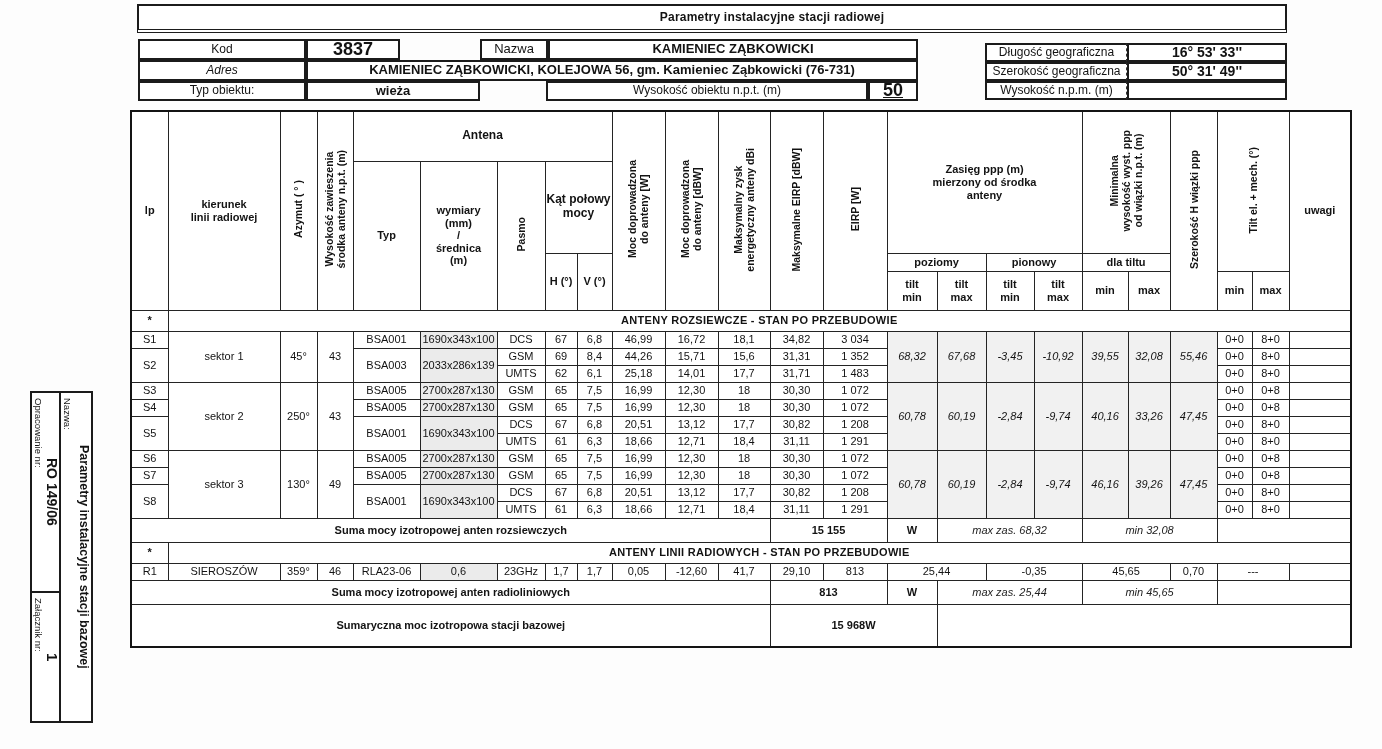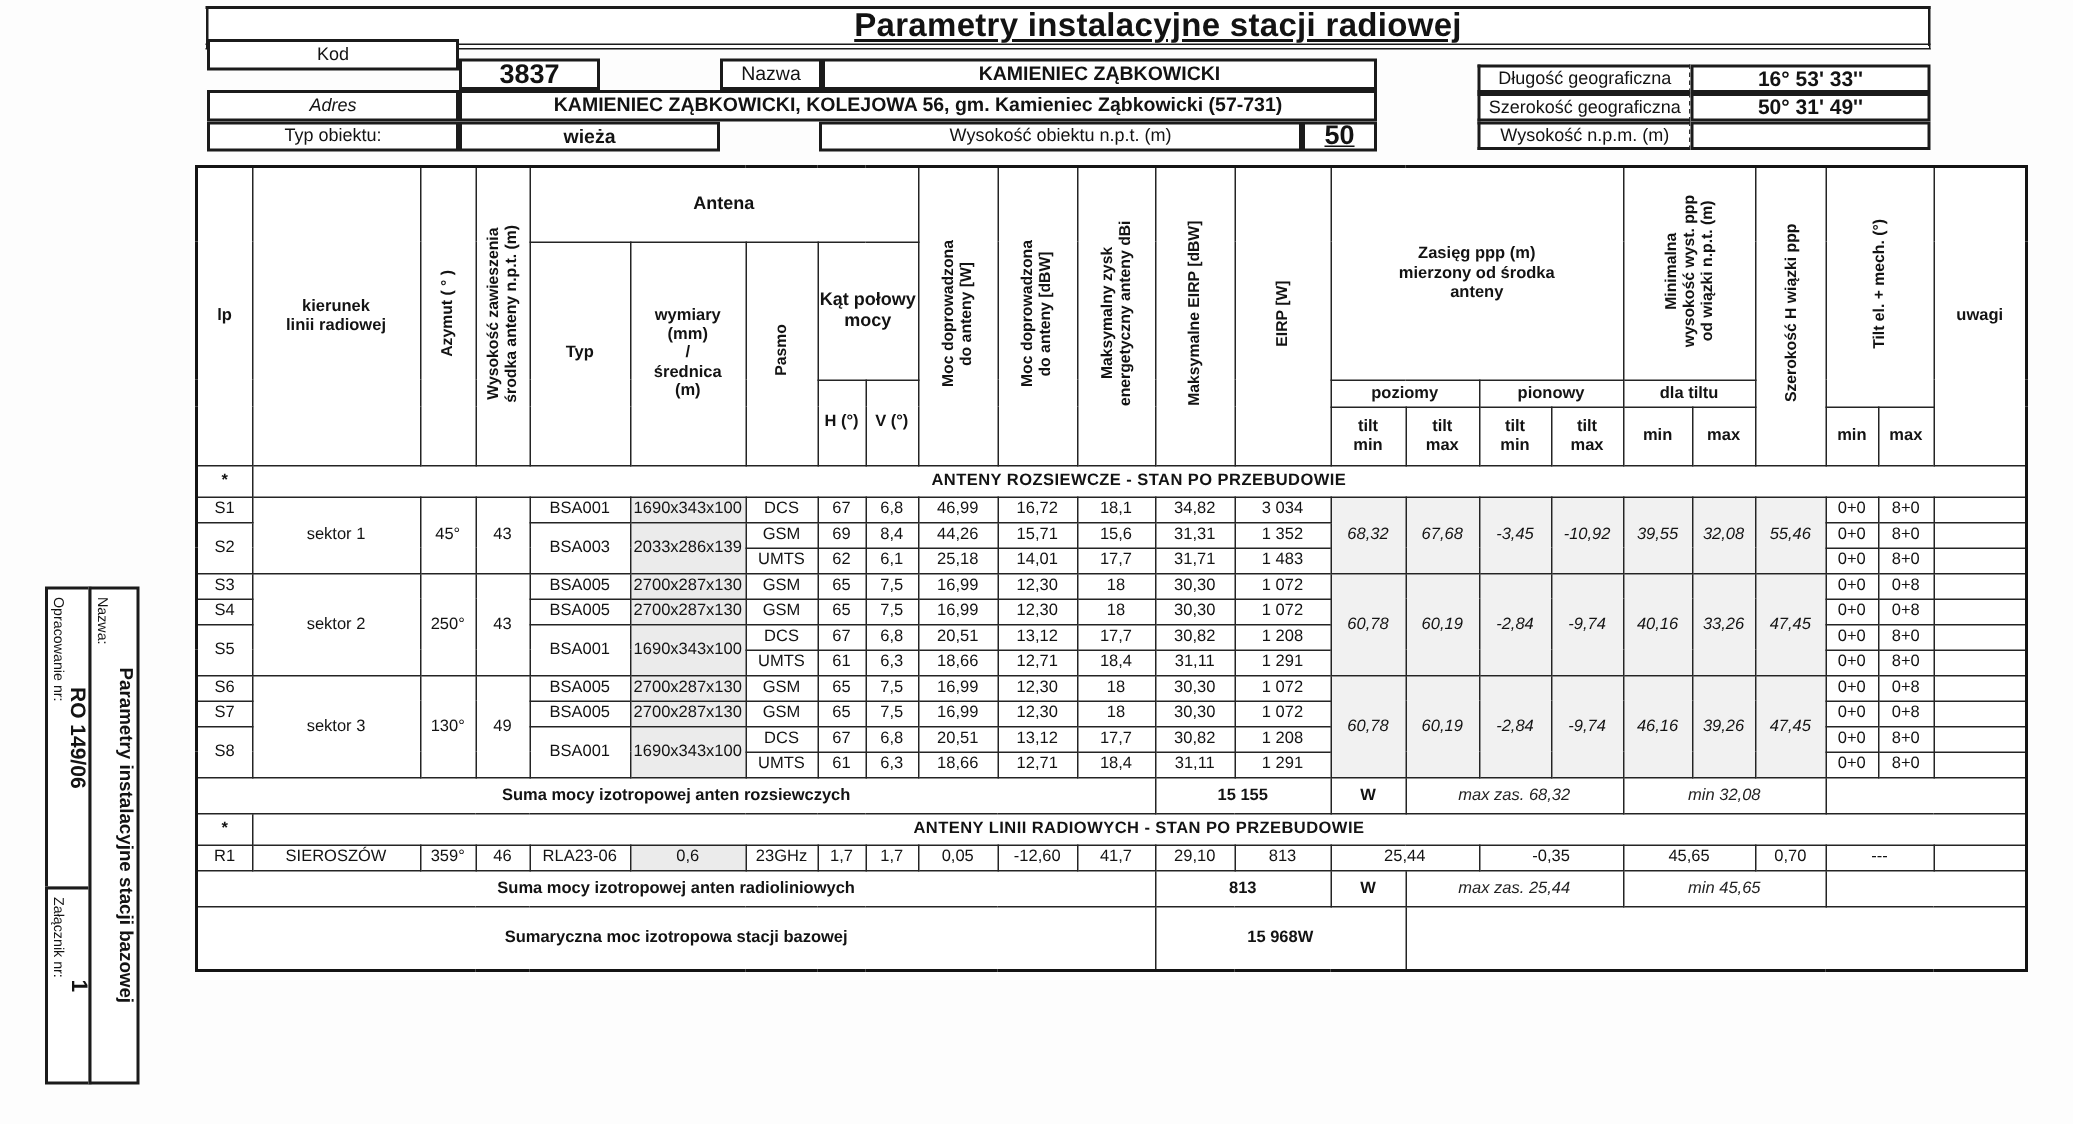--- a/index.html
+++ b/index.html
@@ -7,21 +7,21 @@
     width:1382px;height:749px;position:relative;
     background:#fdfdfd;color:#131313;
     font-family:"Liberation Sans", sans-serif;
     -webkit-font-smoothing:antialiased;
   }
   .box{position:absolute;border:2px solid #1b1b1b;background:#fff;
        display:flex;align-items:center;justify-content:center;
        font-size:12px;line-height:1.1;box-sizing:border-box;}
   
   #title-box{left:137px;top:4px;width:1150px;height:29px;border-bottom:4px double #1b1b1b;}
-  #title-box .t{font-size:22px;font-weight:bold;padding-left:120px;letter-spacing:.2px;text-decoration:underline;}
+  #title-box .t{font-size:12px;font-weight:bold;padding-left:120px;letter-spacing:.2px;}
   .lab{font-size:12px;}
   .val{font-weight:bold;font-size:13px;}
   
   #main-table{
     position:absolute;left:130px;top:110px;
     border-collapse:collapse;table-layout:fixed;width:1220px;
     border:2px solid #141414;
   }
   #main-table th,#main-table td{
     border:1px solid #242424;
@@ -68,38 +68,38 @@
   #sb-nazwa .sb-val{font-size:12.5px;}
   .dash-r{border-right:1px dashed #333 !important;}
 </style>
 </head>
 <body>
 
 <div class="box" id="title-box">
   <span class="t">Parametry instalacyjne stacji radiowej</span>
 </div>
 
-<div class="box" style="left:138px;top:26px;width:168px;height:21px;text-align:right;">
+<div class="box" style="left:138px;top:39px;width:168px;height:21px;text-align:right;">
     <span class="lab">Kod</span>
   </div>
 <div class="box" style="left:306px;top:39px;width:94px;height:21px;">
     <span class="val" style="font-size:18px;">3837</span>
   </div>
 <div class="box" style="left:480px;top:39px;width:68px;height:21px;">
     <span class="lab" style="font-size:13px;">Nazwa</span>
   </div>
 <div class="box" style="left:548px;top:39px;width:370px;height:21px;">
     <span class="val">KAMIENIEC ZĄBKOWICKI</span>
   </div>
 
 <div class="box" style="left:138px;top:60px;width:168px;height:21px;font-style:italic;">
     <span class="lab">Adres</span>
   </div>
 <div class="box" style="left:306px;top:60px;width:612px;height:21px;">
-    <span class="val">KAMIENIEC ZĄBKOWICKI, KOLEJOWA 56, gm. Kamieniec Ząbkowicki (57-731)</span>
+    <span class="val">KAMIENIEC ZĄBKOWICKI, KOLEJOWA 56, gm. Kamieniec Ząbkowicki (76-731)</span>
   </div>
 
 <div class="box" style="left:138px;top:81px;width:168px;height:20px;">
     <span class="lab">Typ obiektu:</span>
   </div>
 <div class="box" style="left:306px;top:81px;width:174px;height:20px;">
     <span class="val">wieża</span>
   </div>
 <div class="box" style="left:546px;top:81px;width:322px;height:20px;">
     <span class="lab">Wysokość obiektu n.p.t. (m)</span>

